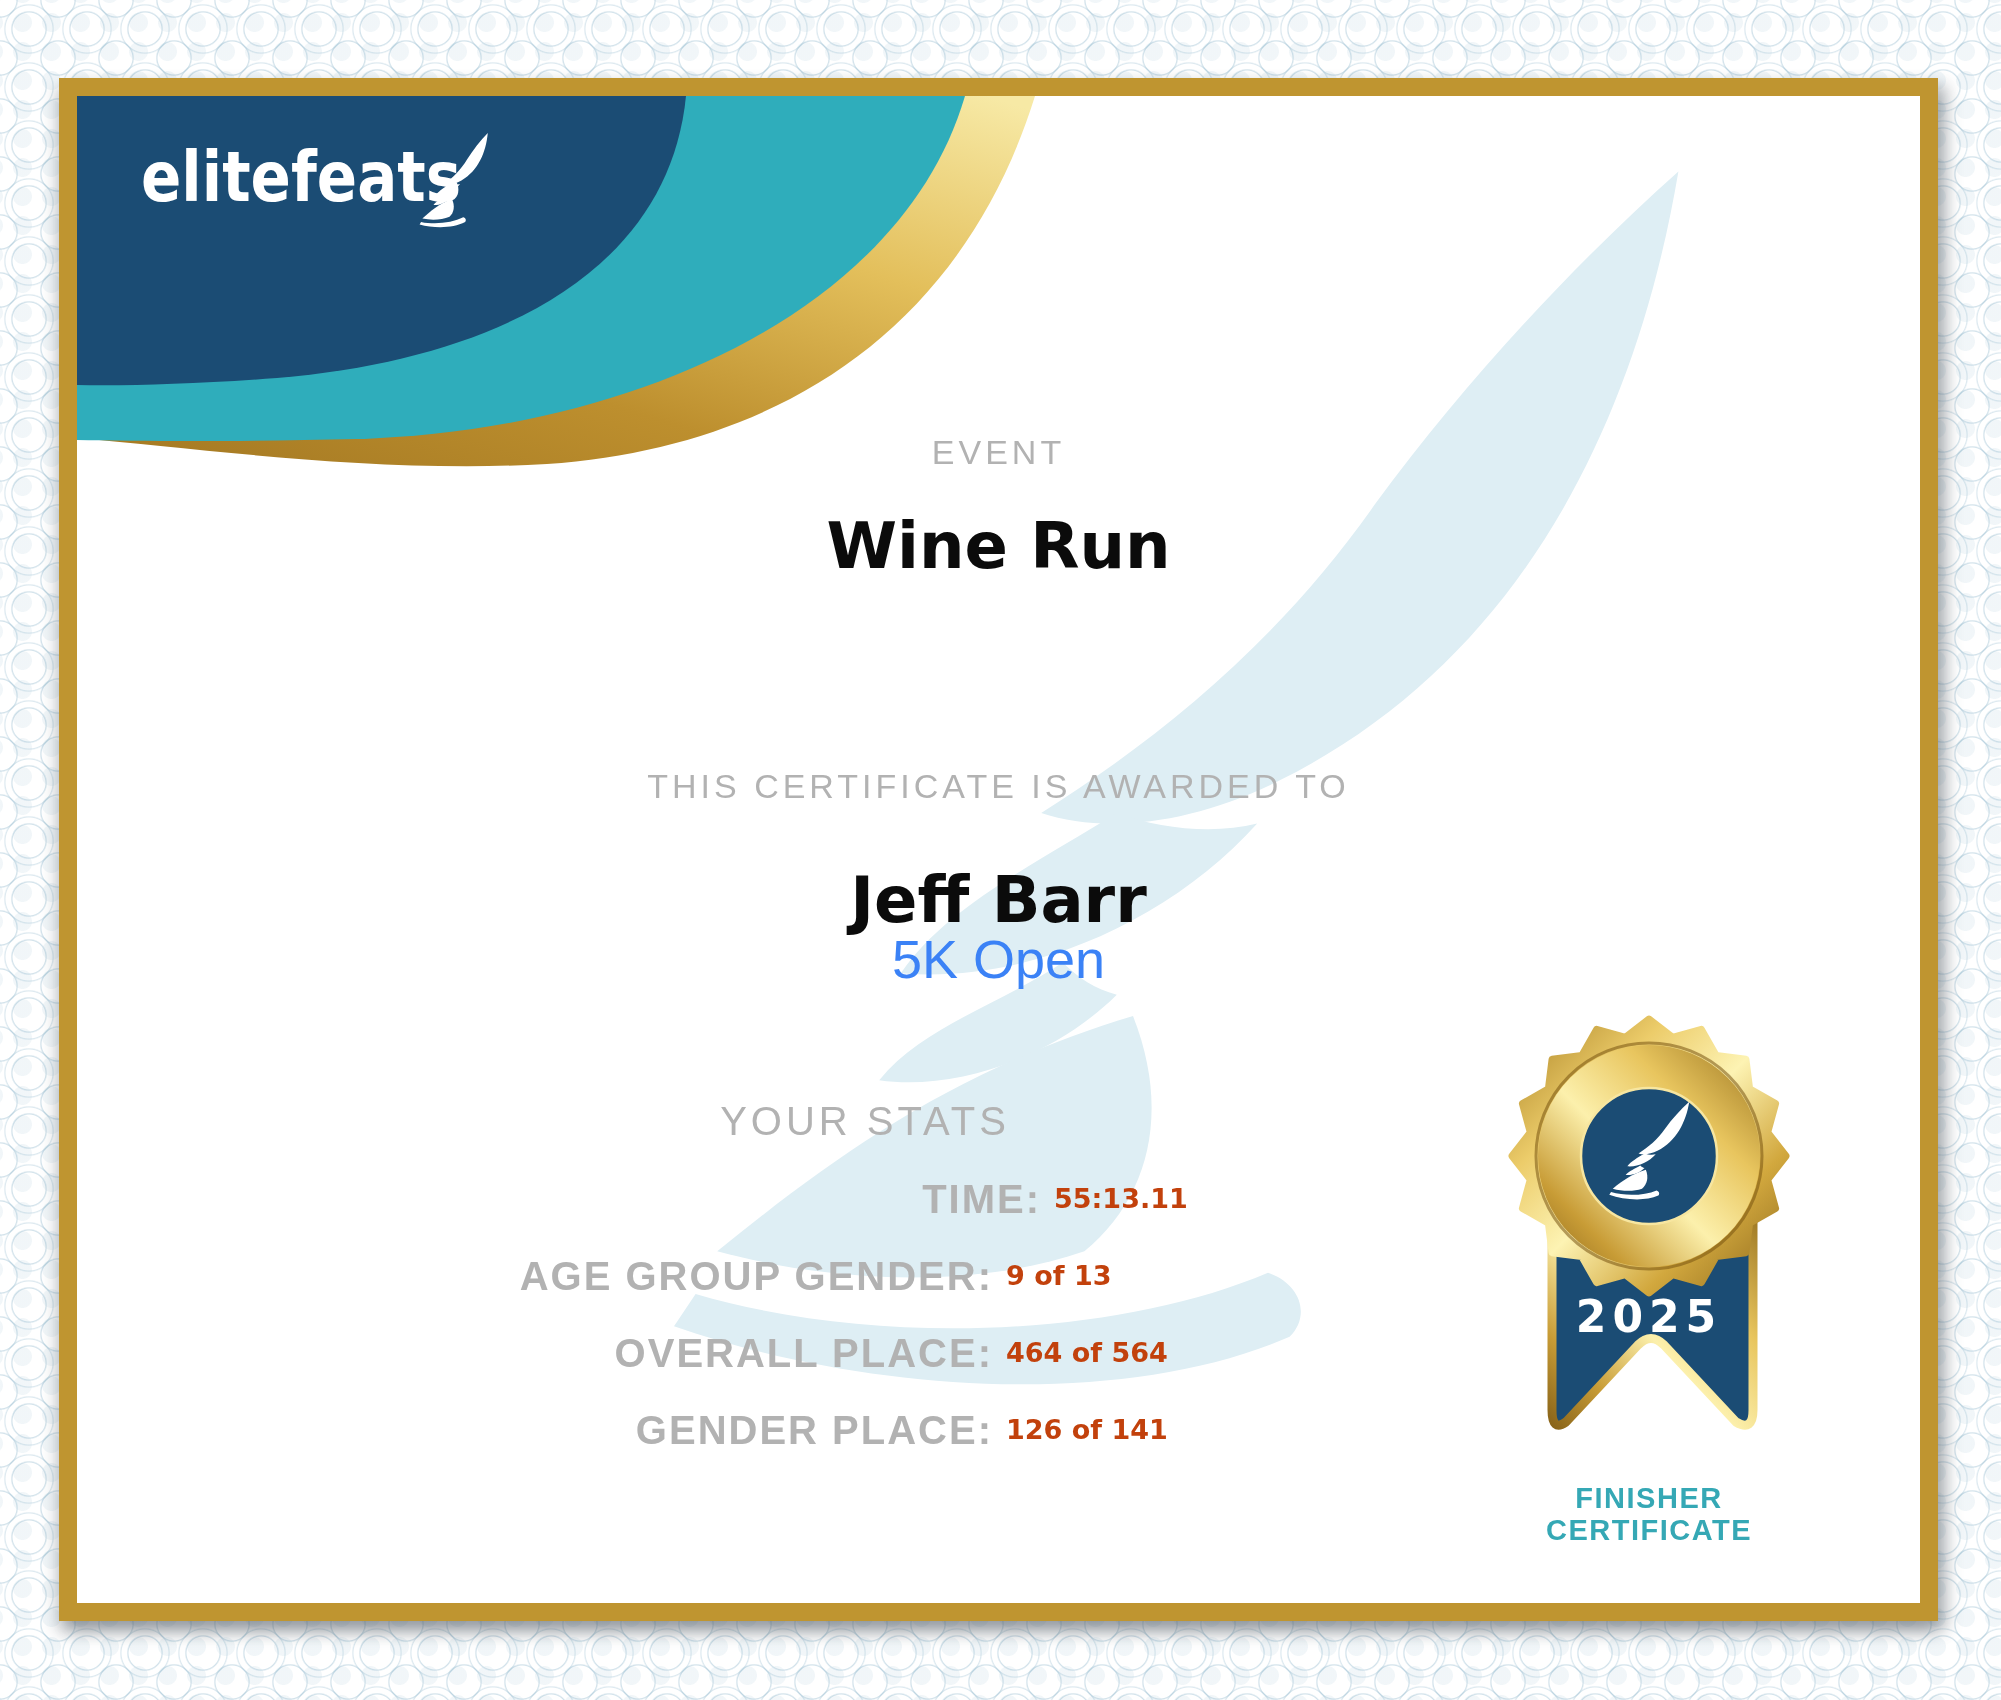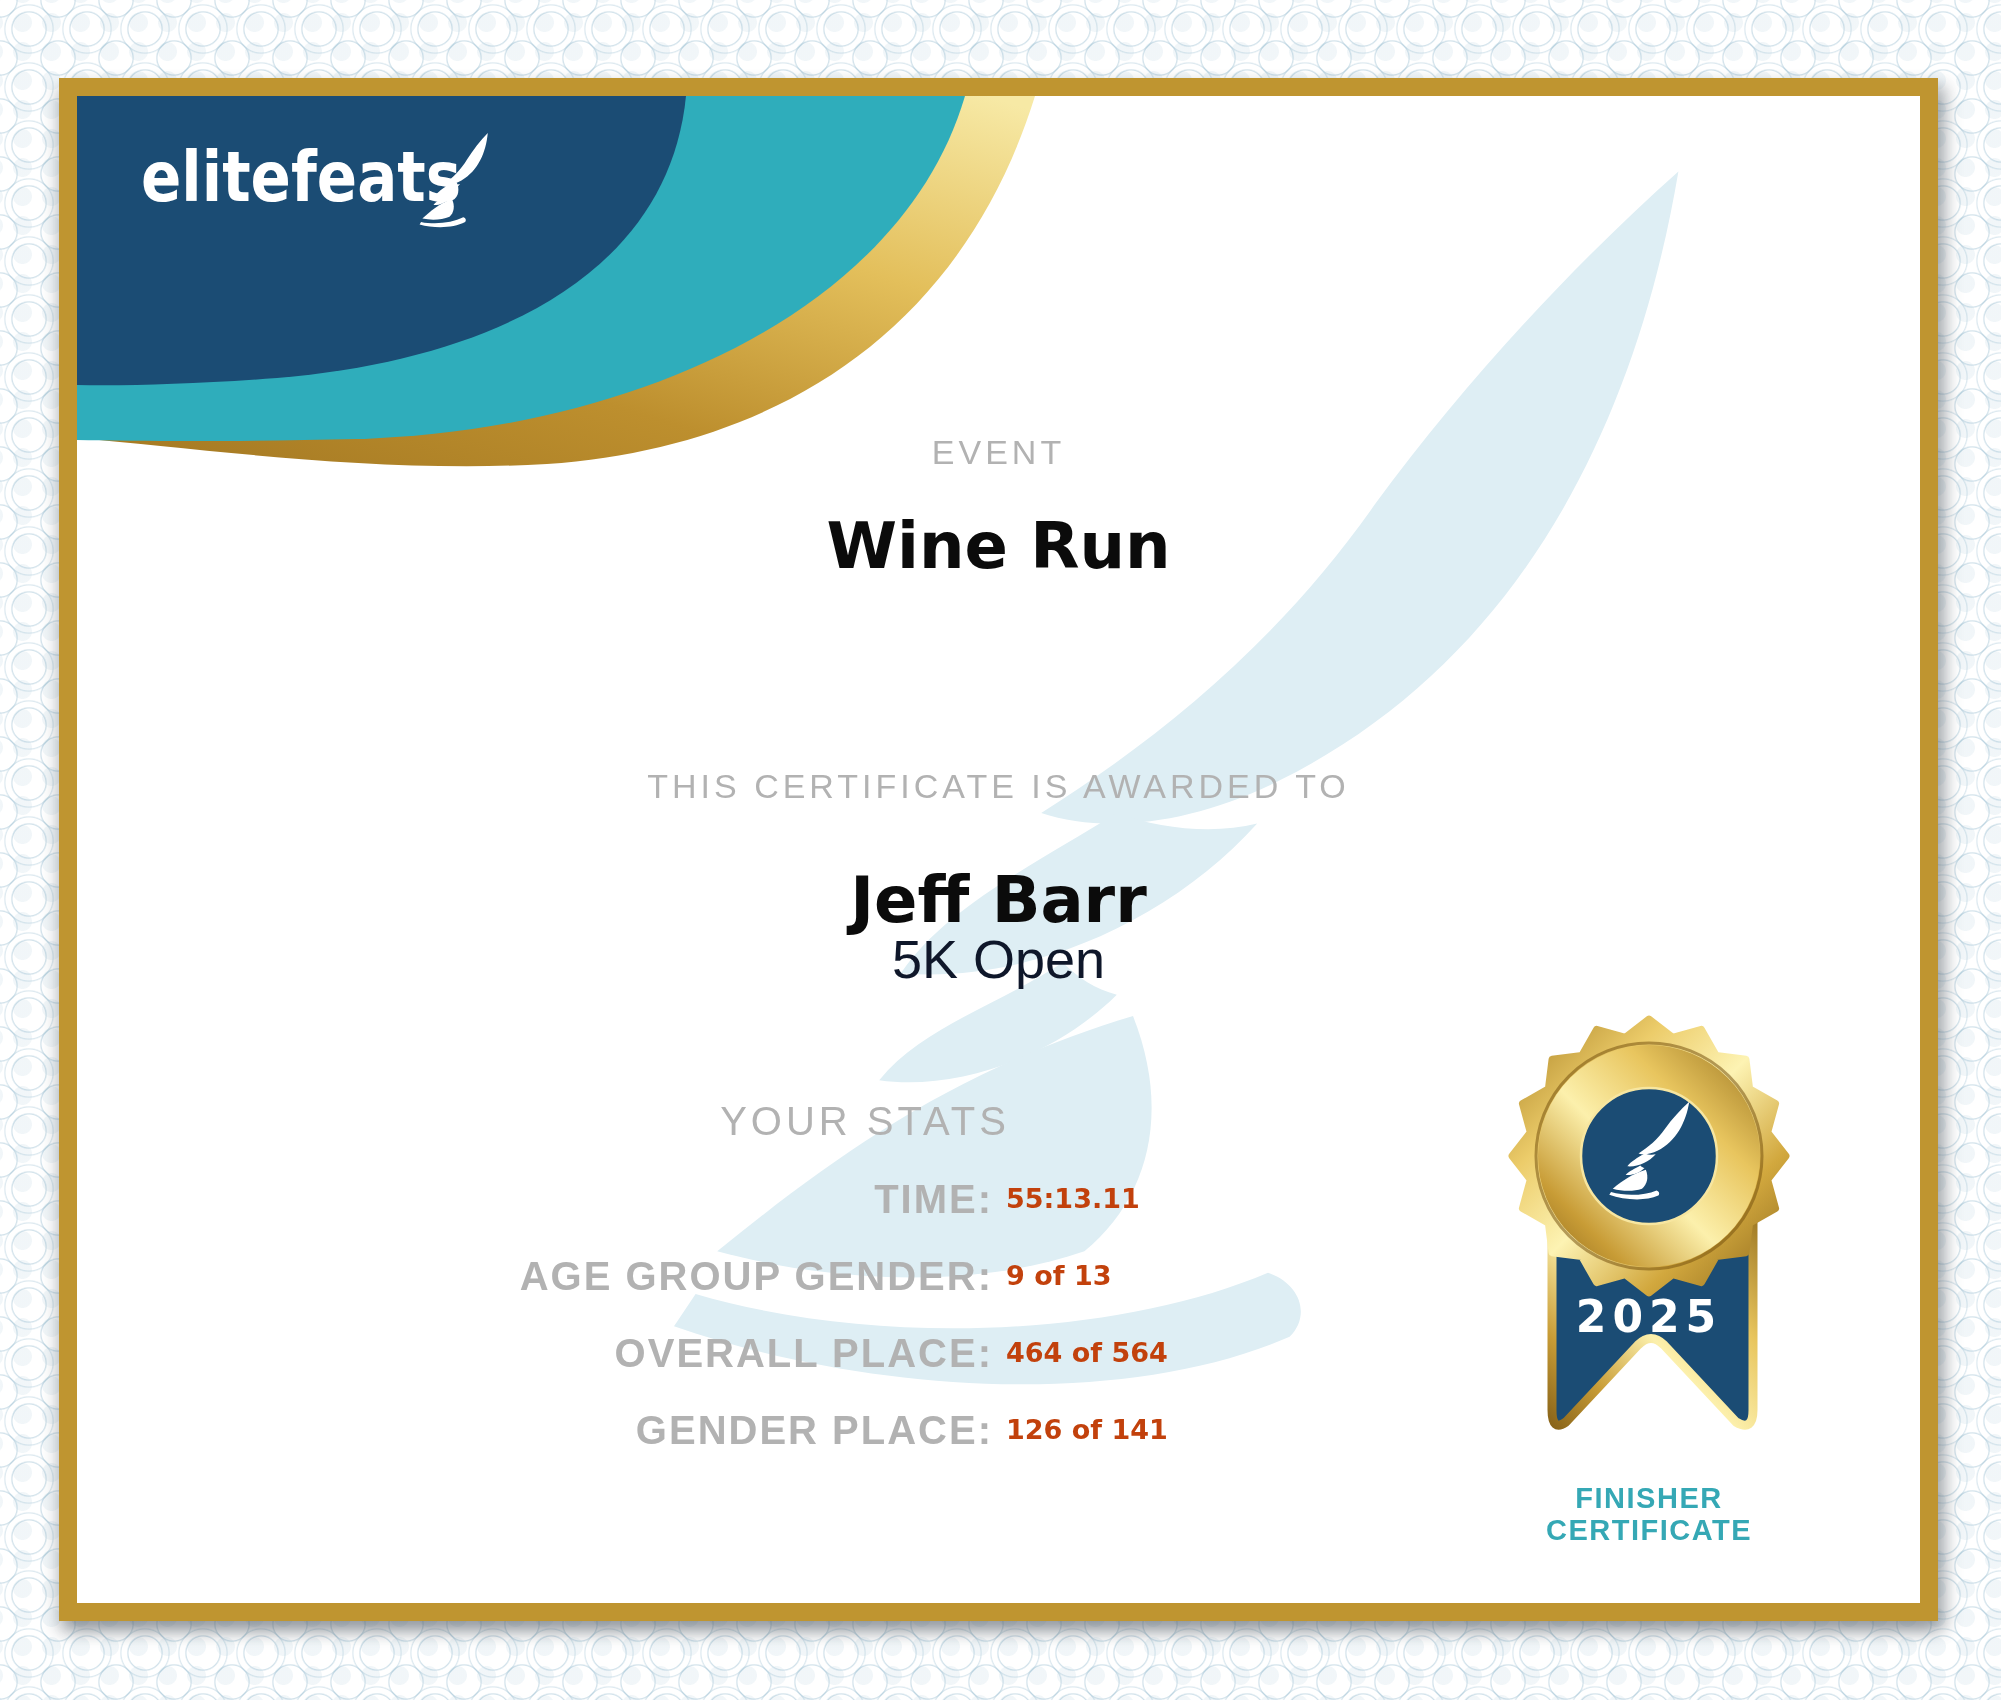--- a/index.html
+++ b/index.html
@@ -38,31 +38,31 @@
     transform:scaleX(.85);transform-origin:left top;letter-spacing:0px;}
   .logo-icon{left:336px;top:34px;width:80px;height:112px;color:#ffffff;z-index:3;transform:rotate(-4deg);}
 
   
   .cline{left:0;width:100%;text-align:center;z-index:3;}
   .muted{color:#b2b2b2;font-weight:400;}
   .event-label{top:337px;font-size:34px;letter-spacing:4px;}
   .event-name{top:418px;font-size:64px;line-height:64px;font-family:"DejaVu Sans", sans-serif;font-weight:700;color:#0b0b0b;}
   .awarded-label{top:671px;font-size:34px;letter-spacing:4px;}
   .recipient{top:748px;font-size:64px;line-height:64px;font-family:"DejaVu Sans", sans-serif;font-weight:700;color:#0b0b0b;margin-top:24px;}
-  .division{top:836px;font-size:54px;line-height:54px;font-weight:400;color:#0f172a;}
+  .division{top:836px;font-size:54px;line-height:54px;font-weight:400;color:#3b82f6;}
 
   .stats-title{top:978px;z-index:3;left:788px;transform:translateX(-50%);
     font-size:40px;letter-spacing:4px;white-space:nowrap;margin-top:25px;}
 
   .stat-row{left:0;width:100%;height:46px;z-index:3;}
   .stat-label{position:absolute;right:927px;top:0;color:#b2b2b2;font-weight:600;
     font-size:40px;line-height:46px;letter-spacing:2px;white-space:nowrap;}
   .stat-value{position:absolute;left:929px;top:0;color:#c2410c;font-weight:700;
     font-family:"DejaVu Sans", sans-serif;font-size:27px;line-height:46px;white-space:nowrap;}
-  .row1{top:1080px;} .row2{top:1157px;} .row3{top:1234px;} .row4{top:1311px;}
+  .row1{top:1080px;margin-left:48px;} .row2{top:1157px;} .row3{top:1234px;} .row4{top:1311px;}
 
   
   .badge-svg{left:1412px;top:900px;width:320px;height:620px;z-index:4;}
   .badge-year{left:1412px;top:1198px;width:320px;text-align:center;z-index:5;
     color:#ffffff;font-family:"DejaVu Sans", sans-serif;font-weight:700;
     font-size:44px;line-height:46px;letter-spacing:6px;}
   .badge-caption{left:1412px;top:1386px;width:320px;text-align:center;z-index:5;
     color:#35a8b5;font-weight:700;font-size:29px;line-height:32px;letter-spacing:1.5px;}
 </style>
 </head>

